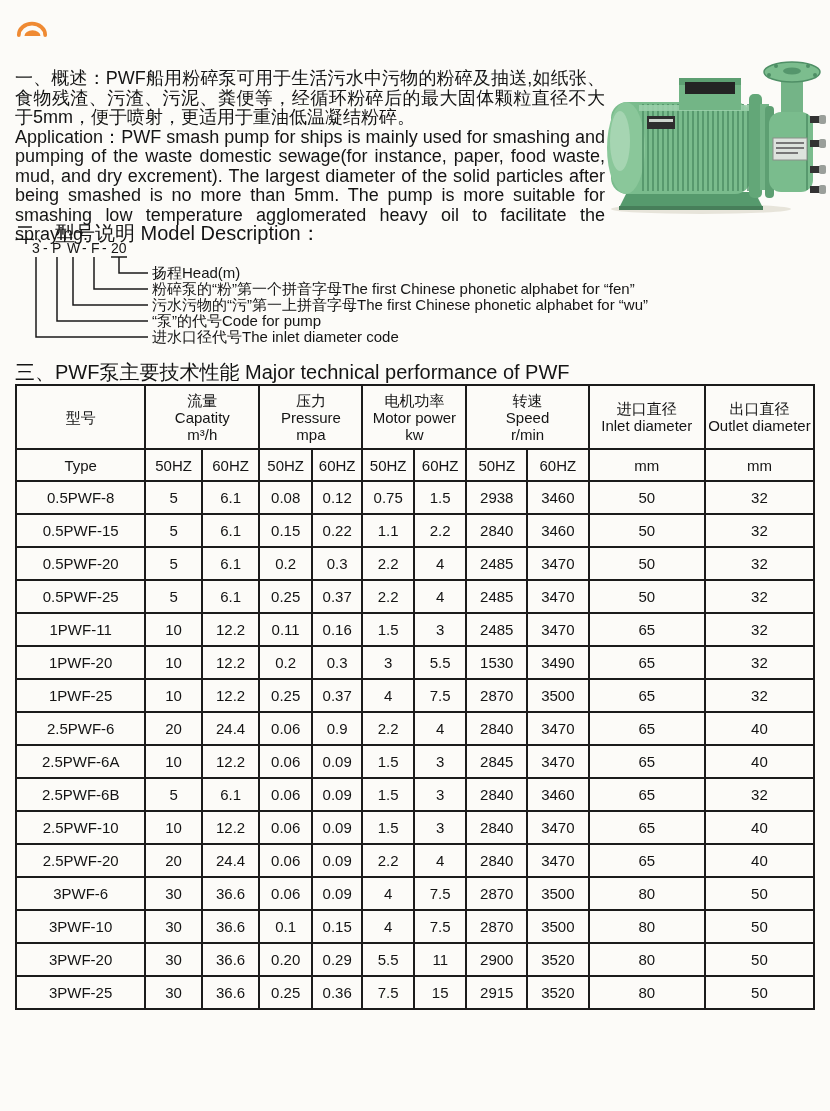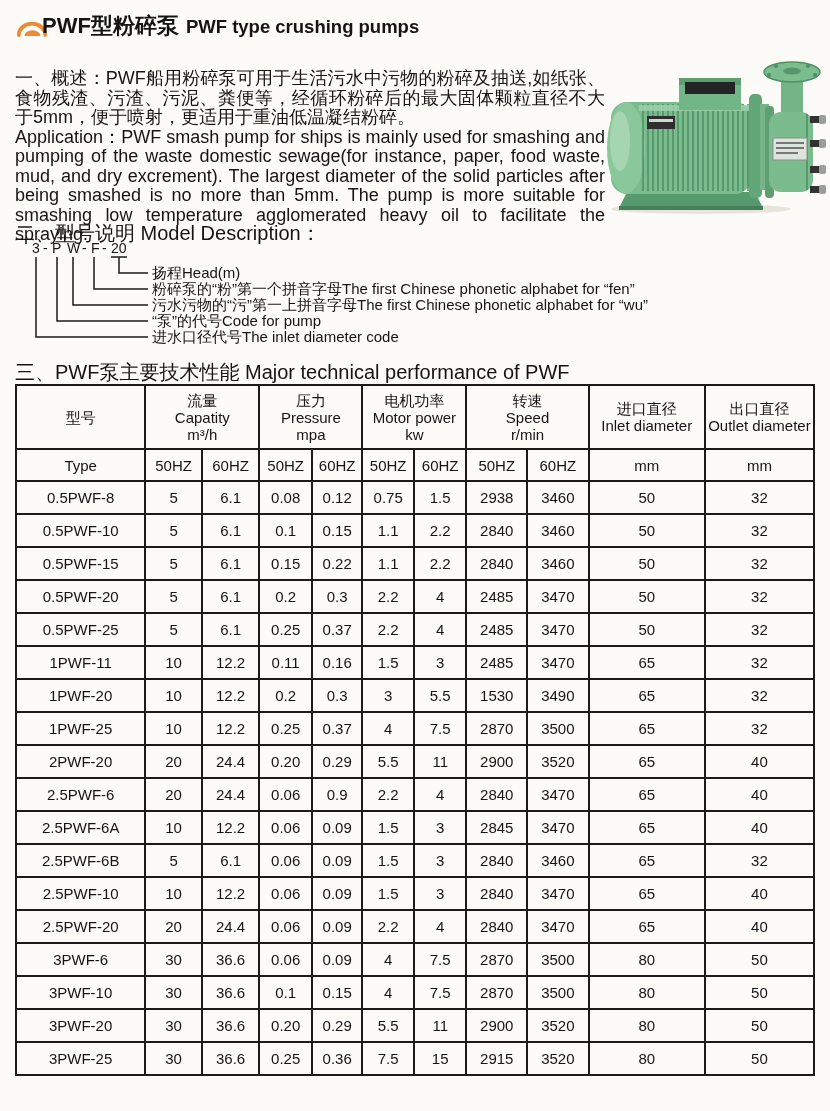--- a/index.html
+++ b/index.html
@@ -44,23 +44,20 @@
 </head>
 <body>
 
 <div class="page">
 
   <div class="logo">
     <svg width="32" height="25" viewBox="0 0 34 26">
       <path d="M3 21 A14 12 0 0 1 31 21" fill="none" stroke="#ef8a33" stroke-width="4" stroke-linecap="round"></path>
       <path d="M9 22 A8.5 6 0 0 1 26 22 Z" fill="#ef8a33"></path>
     </svg>
-  </div>
-  <div class="doc-title">
-    <span class="zh">PWF型粉碎泵</span><span class="en">PWF type crushing pumps</span>
   </div>
 
   <div class="intro">
     <div class="zh-par">一、概述：PWF船用粉碎泵可用于生活污水中污物的粉碎及抽送,如纸张、食物残渣、污渣、污泥、粪便等，经循环粉碎后的最大固体颗粒直径不大于5mm，便于喷射，更适用于重油低温凝结粉碎。</div>
     <div class="en-par">Application：PWF smash pump for ships is mainly used for smashing and pumping of the waste domestic sewage(for instance, paper, food waste, mud, and dry excrement). The largest diameter of the solid particles after being smashed is no more than 5mm. The pump is more suitable for smashing low temperature agglomerated heavy oil to facilitate the spraying.</div>
   </div>
 
   <div class="pump-figure">
     <svg width="230" height="158" viewBox="0 0 230 158">
       <ellipse cx="102" cy="151" rx="90" ry="5" fill="#e7e4da"></ellipse>
@@ -238,33 +235,20 @@
           <td>0.08</td>
           <td>0.12</td>
           <td>0.75</td>
           <td>1.5</td>
           <td>2938</td>
           <td>3460</td>
           <td>50</td>
           <td>32</td>
         </tr>
         <tr>
-          <td>0.5PWF-10</td>
-          <td>5</td>
-          <td>6.1</td>
-          <td>0.1</td>
-          <td>0.15</td>
-          <td>1.1</td>
-          <td>2.2</td>
-          <td>2840</td>
-          <td>3460</td>
-          <td>50</td>
-          <td>32</td>
-        </tr>
-        <tr>
           <td>0.5PWF-15</td>
           <td>5</td>
           <td>6.1</td>
           <td>0.15</td>
           <td>0.22</td>
           <td>1.1</td>
           <td>2.2</td>
           <td>2840</td>
           <td>3460</td>
           <td>50</td>
@@ -327,33 +311,20 @@
           <td>10</td>
           <td>12.2</td>
           <td>0.25</td>
           <td>0.37</td>
           <td>4</td>
           <td>7.5</td>
           <td>2870</td>
           <td>3500</td>
           <td>65</td>
           <td>32</td>
-        </tr>
-        <tr>
-          <td>2PWF-20</td>
-          <td>20</td>
-          <td>24.4</td>
-          <td>0.20</td>
-          <td>0.29</td>
-          <td>5.5</td>
-          <td>11</td>
-          <td>2900</td>
-          <td>3520</td>
-          <td>65</td>
-          <td>40</td>
         </tr>
         <tr>
           <td>2.5PWF-6</td>
           <td>20</td>
           <td>24.4</td>
           <td>0.06</td>
           <td>0.9</td>
           <td>2.2</td>
           <td>4</td>
           <td>2840</td>

